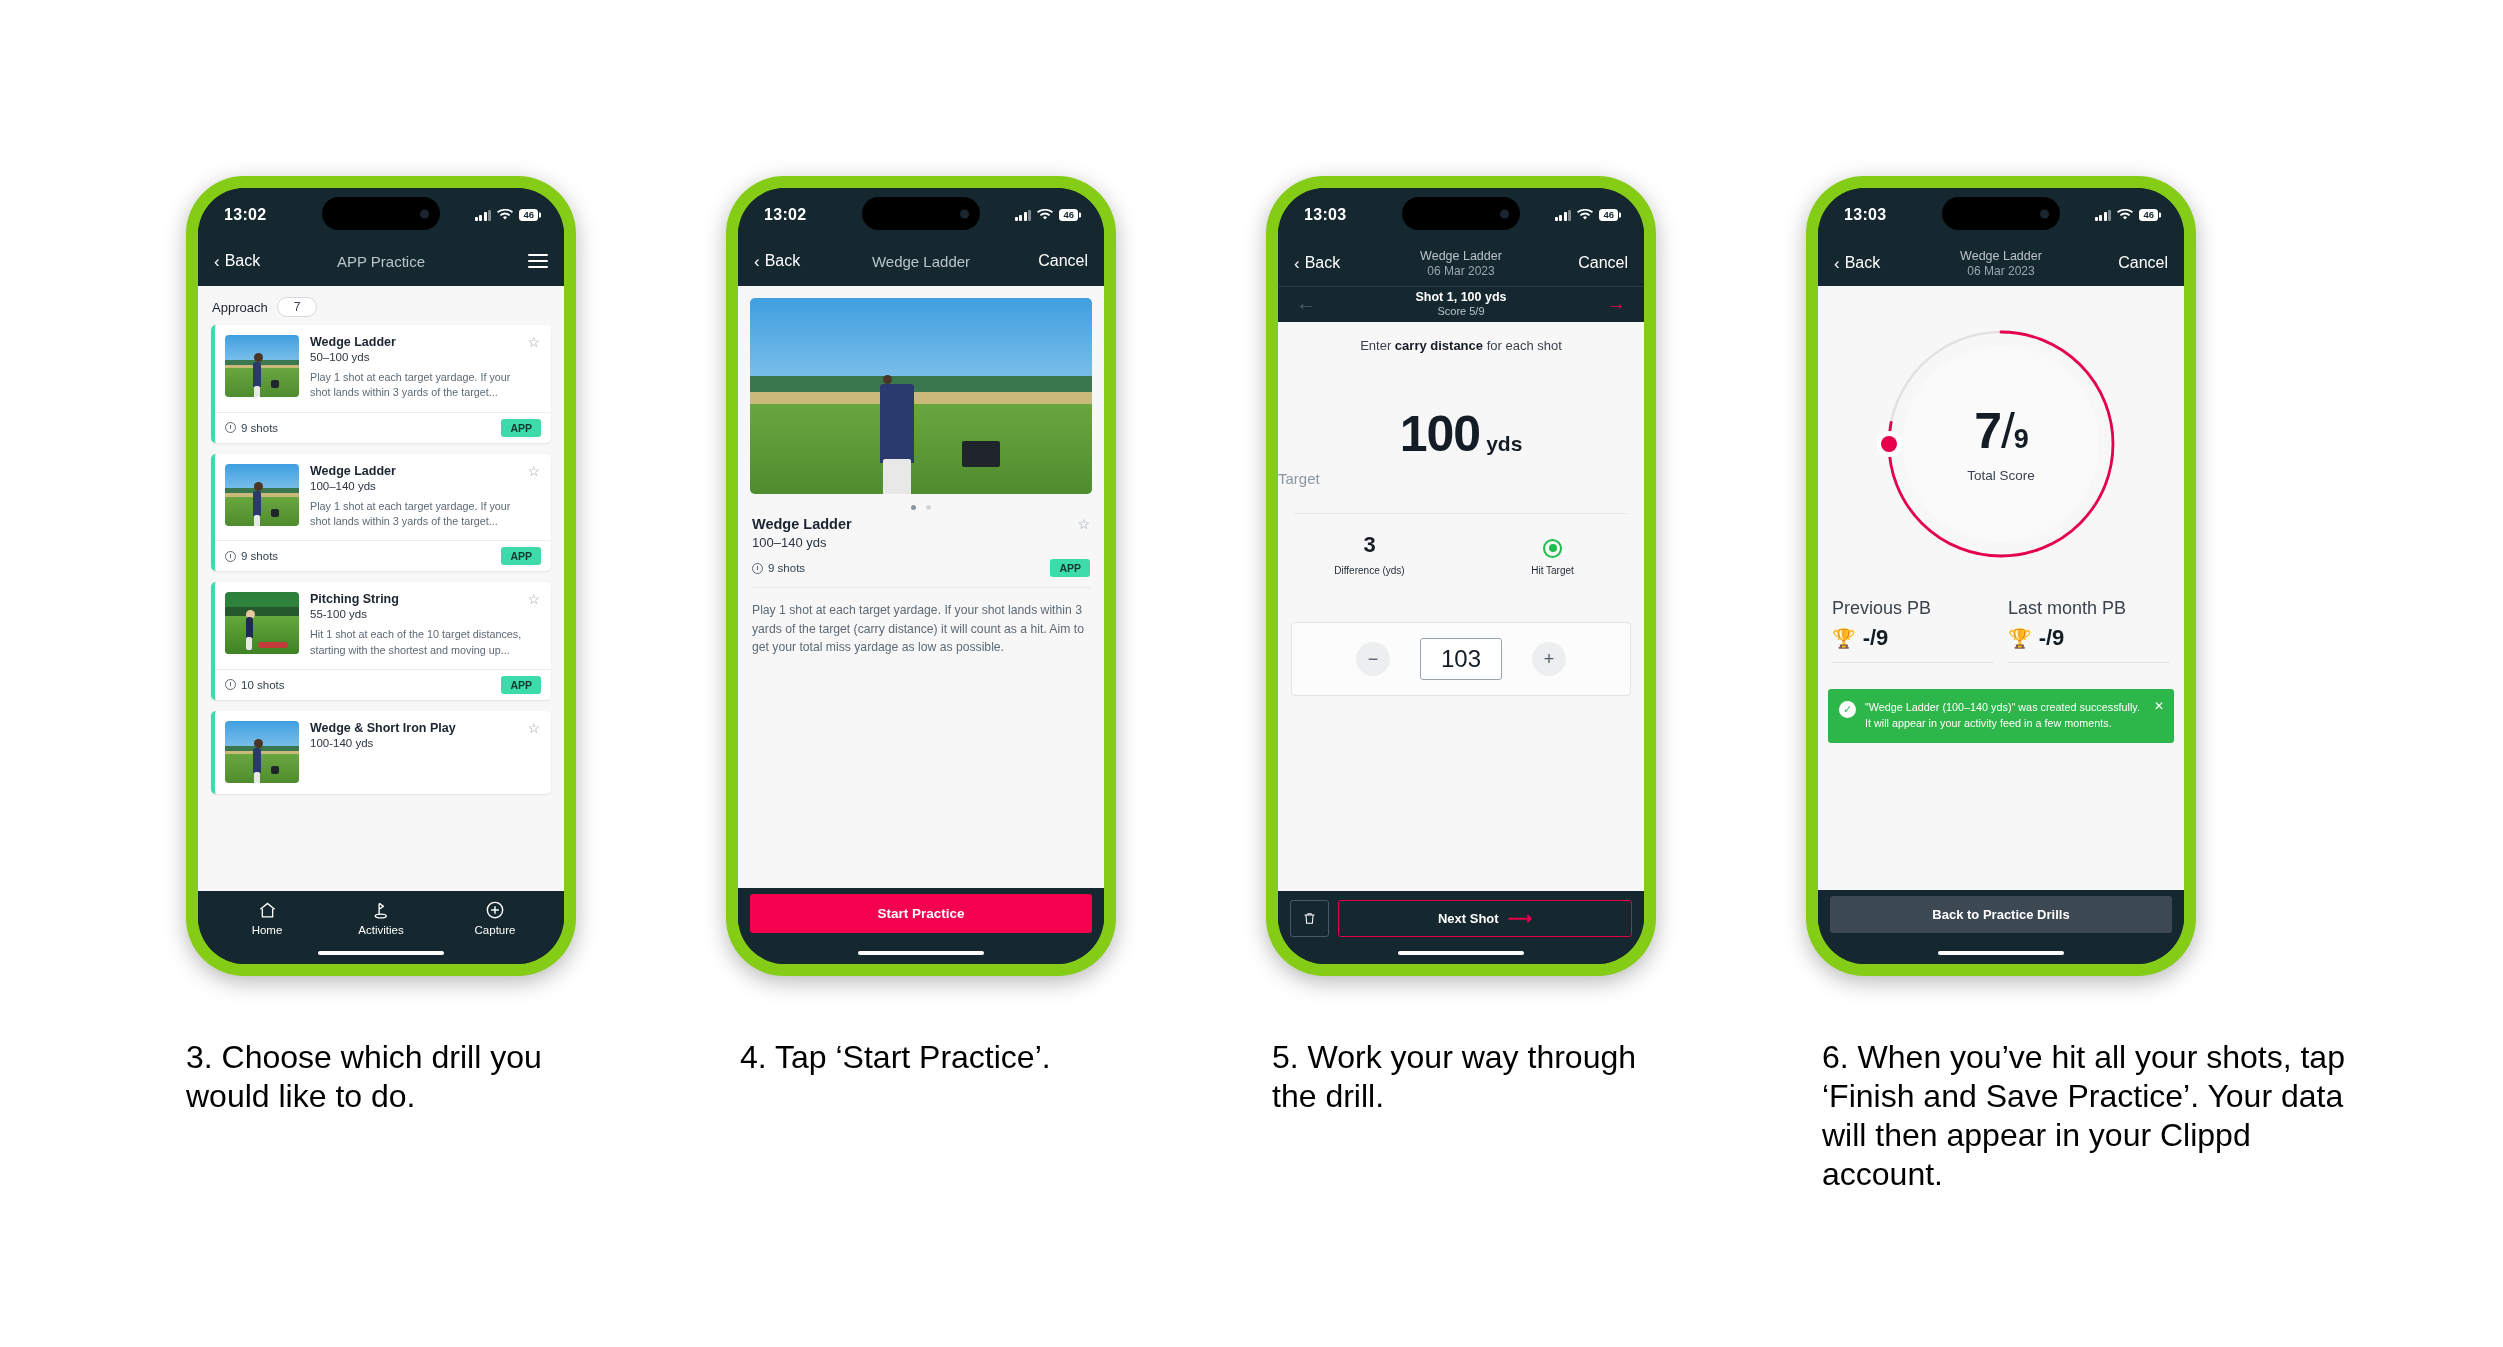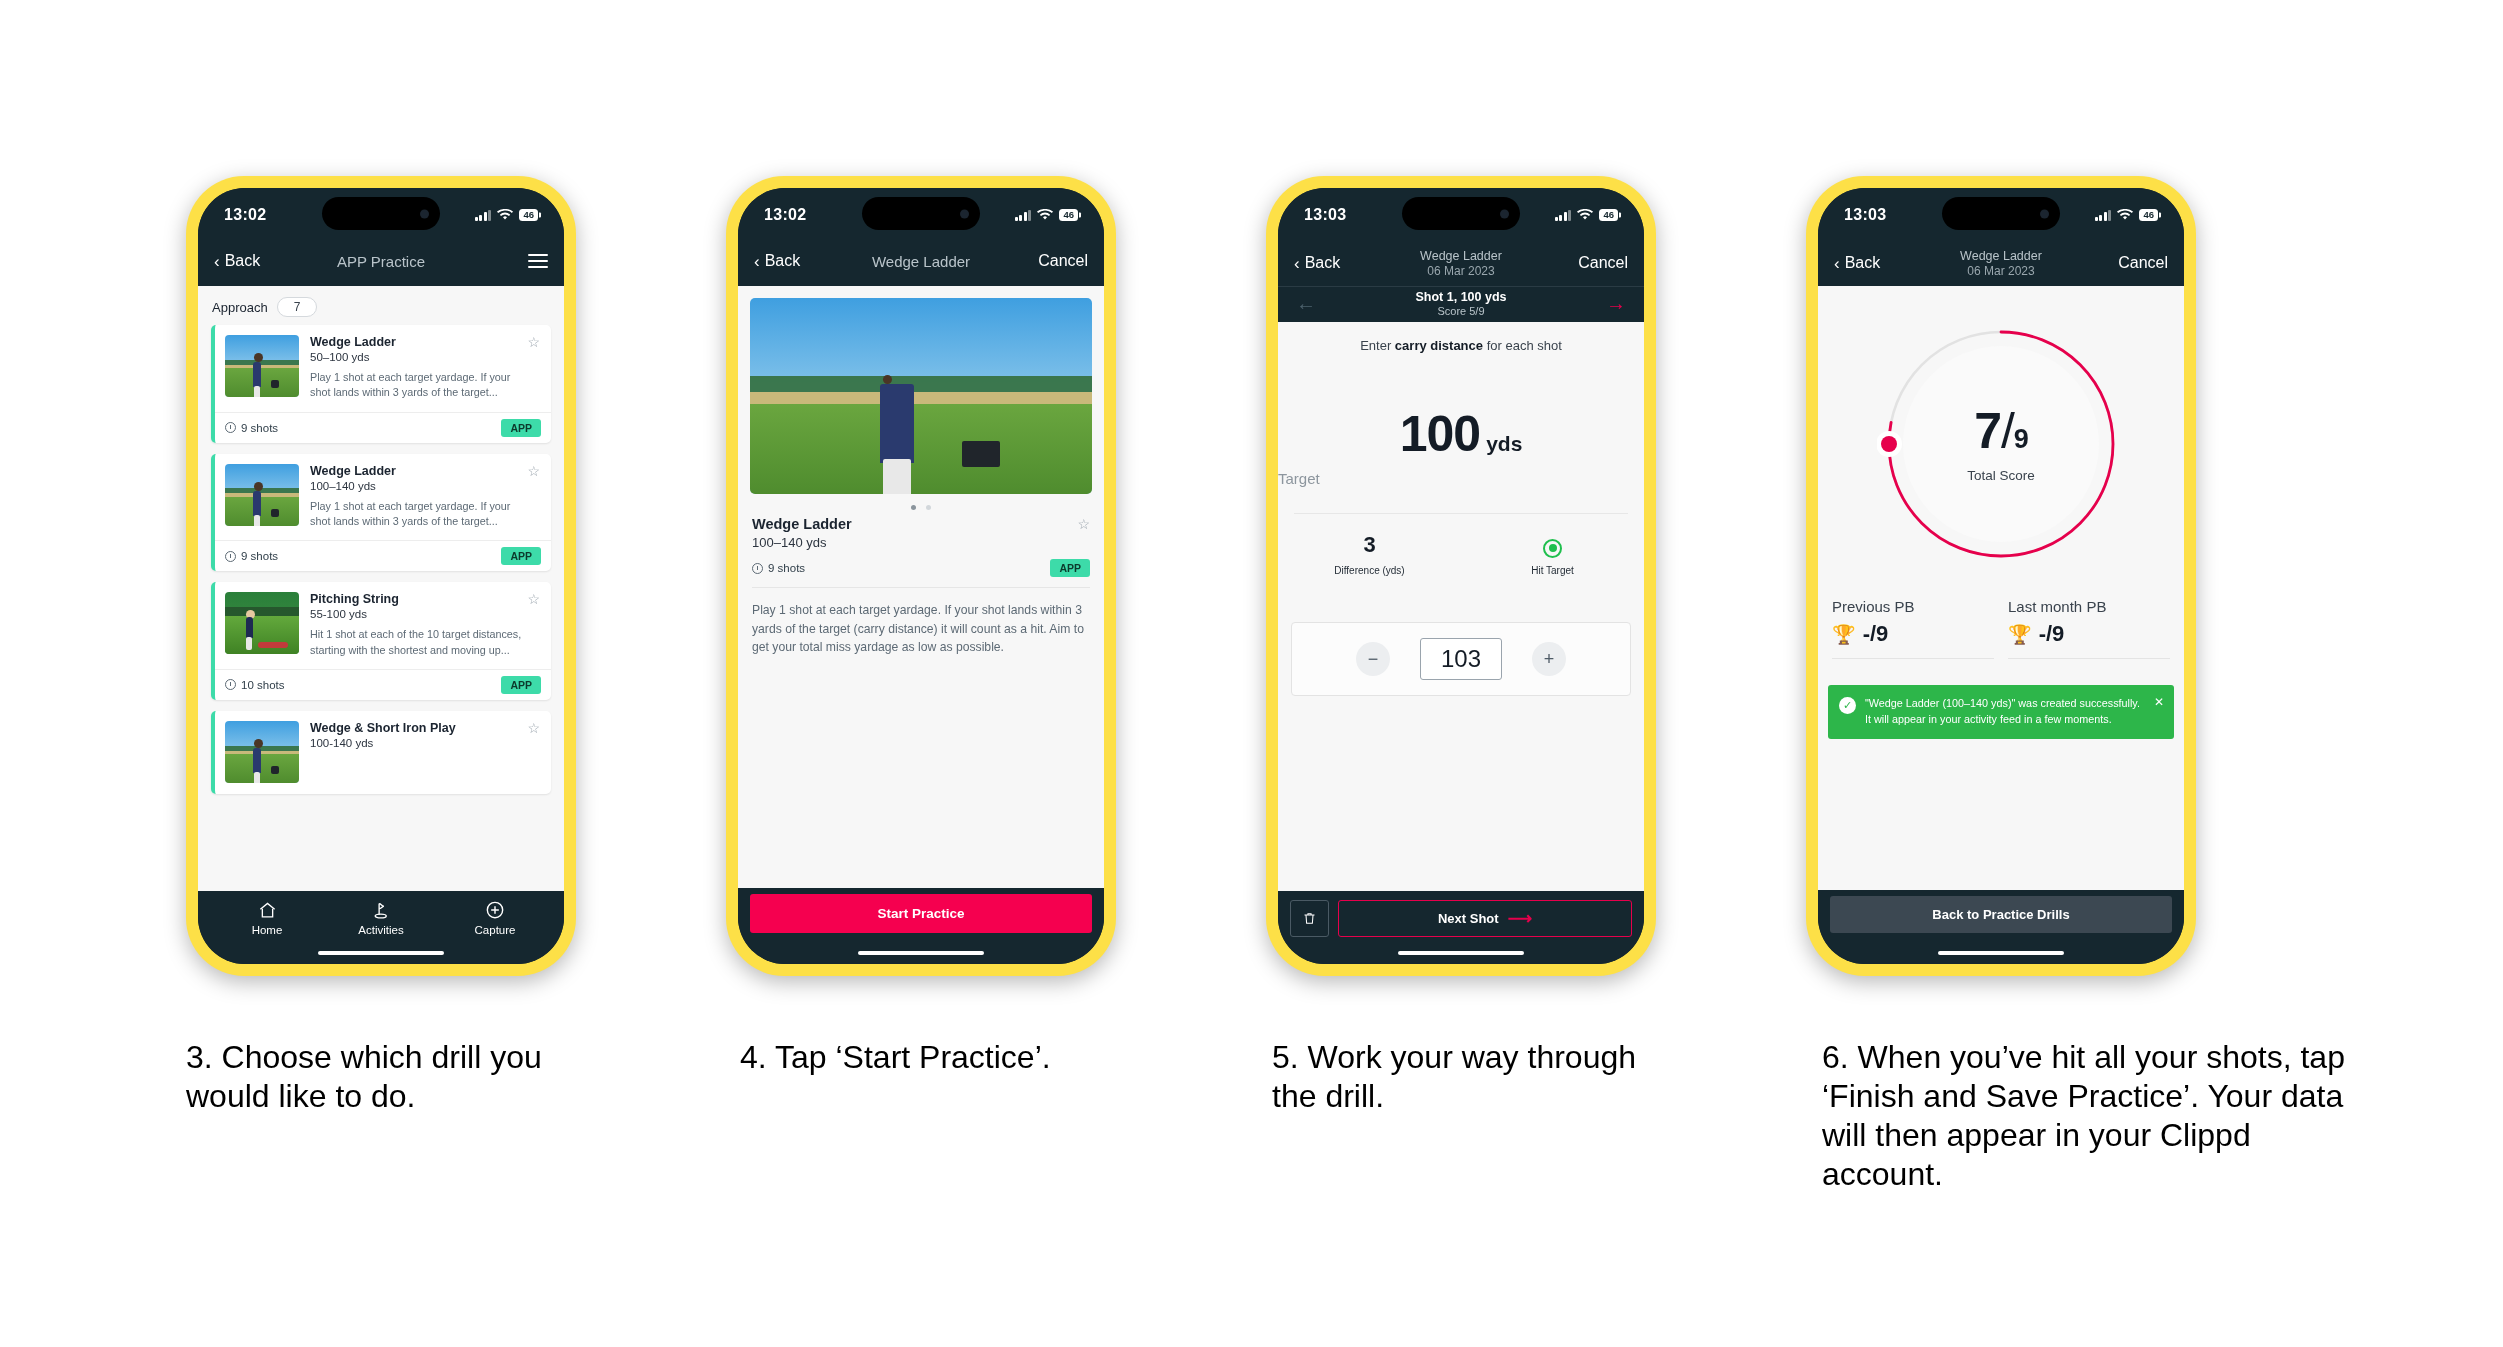--- a/index.html
+++ b/index.html
@@ -8,21 +8,21 @@
     background: #ffffff;
     font-family: "Liberation Sans", sans-serif;
     overflow: hidden;
   }
   .stage { position: relative; width: 2503px; height: 1347px; }
 
   
   .phone {
     position: absolute;
     width: 390px; height: 800px;
-    background: #fde047;
+    background: #84cc16;
     border-radius: 58px;
     padding: 12px;
     box-shadow: 0 6px 22px rgba(0,0,0,0.28);
   }
   .phone-inner {
     position: relative;
     width: 100%; height: 100%;
     background: #15272f;
     border-radius: 47px;
     overflow: hidden;
@@ -197,21 +197,21 @@
 
   
   .ringwrap { display:flex; justify-content:center; margin-top:34px; position:relative; }
   .ringcenter { position:absolute; top:0; left:0; width:100%; height:100%; display:flex; flex-direction:column; align-items:center; justify-content:center; }
   .score7 { font-size:50px; font-weight:bold; color:#141c26; letter-spacing:-1px; line-height:1; }
   .score7 .slash { font-weight:normal; }
   .score7 .den { font-size:27px; }
   .totallbl { font-size:13.5px; color:#3a434d; margin-top:12px; }
   .pbrow { display:flex; margin-top:30px; padding:0 14px; gap:14px; }
   .pbcell { flex:1; border-bottom:1px solid #e4e4e4; padding-bottom:11px; }
-  .pbk { font-size:15px; color:#3a434d; }
+  .pbk { font-size:18px; color:#3a434d; }
   .pbv { display:flex; align-items:center; gap:7px; margin-top:6px; }
   .pbv .tro { font-size:19px; line-height:1; }
   .pbv .val { font-size:22px; font-weight:bold; color:#141c26; }
   .toast {
     margin: 26px 10px 0 10px; background:#2db64a; border-radius:3px;
     display:flex; gap:9px; padding:11px 10px 12px 11px; color:#fff; position:relative;
   }
   .toast .ok { width:17px; height:17px; border-radius:50%; background:#fff; color:#2db64a; font-size:11px; display:flex; align-items:center; justify-content:center; flex:0 0 17px; margin-top:1px; }
   .toast .msg { font-size:10.8px; line-height:1.45; padding-right:18px; }
   .toast .x { position:absolute; right:10px; top:10px; font-size:12px; cursor:pointer; }

